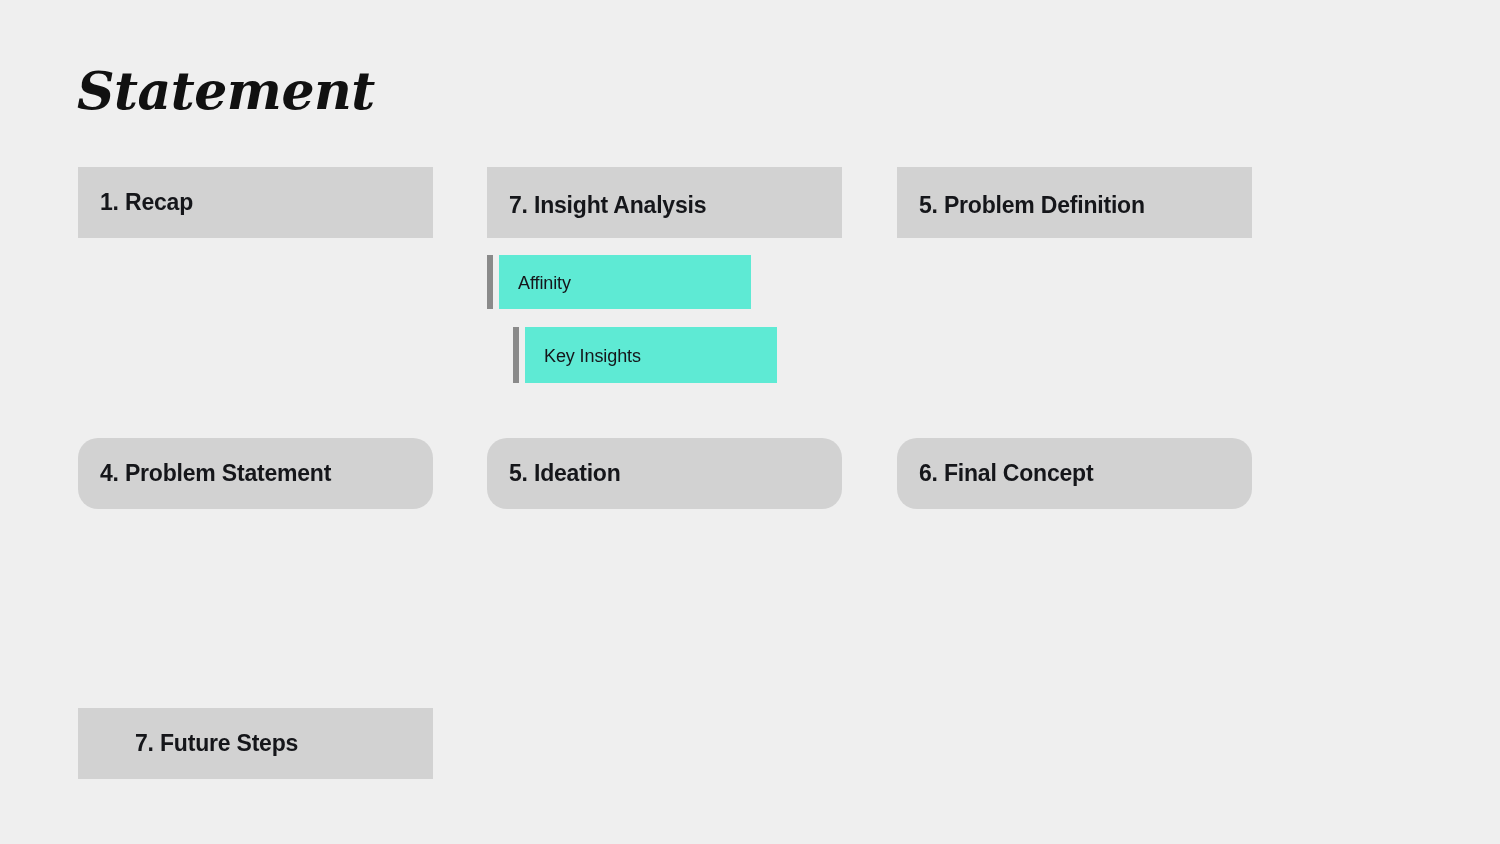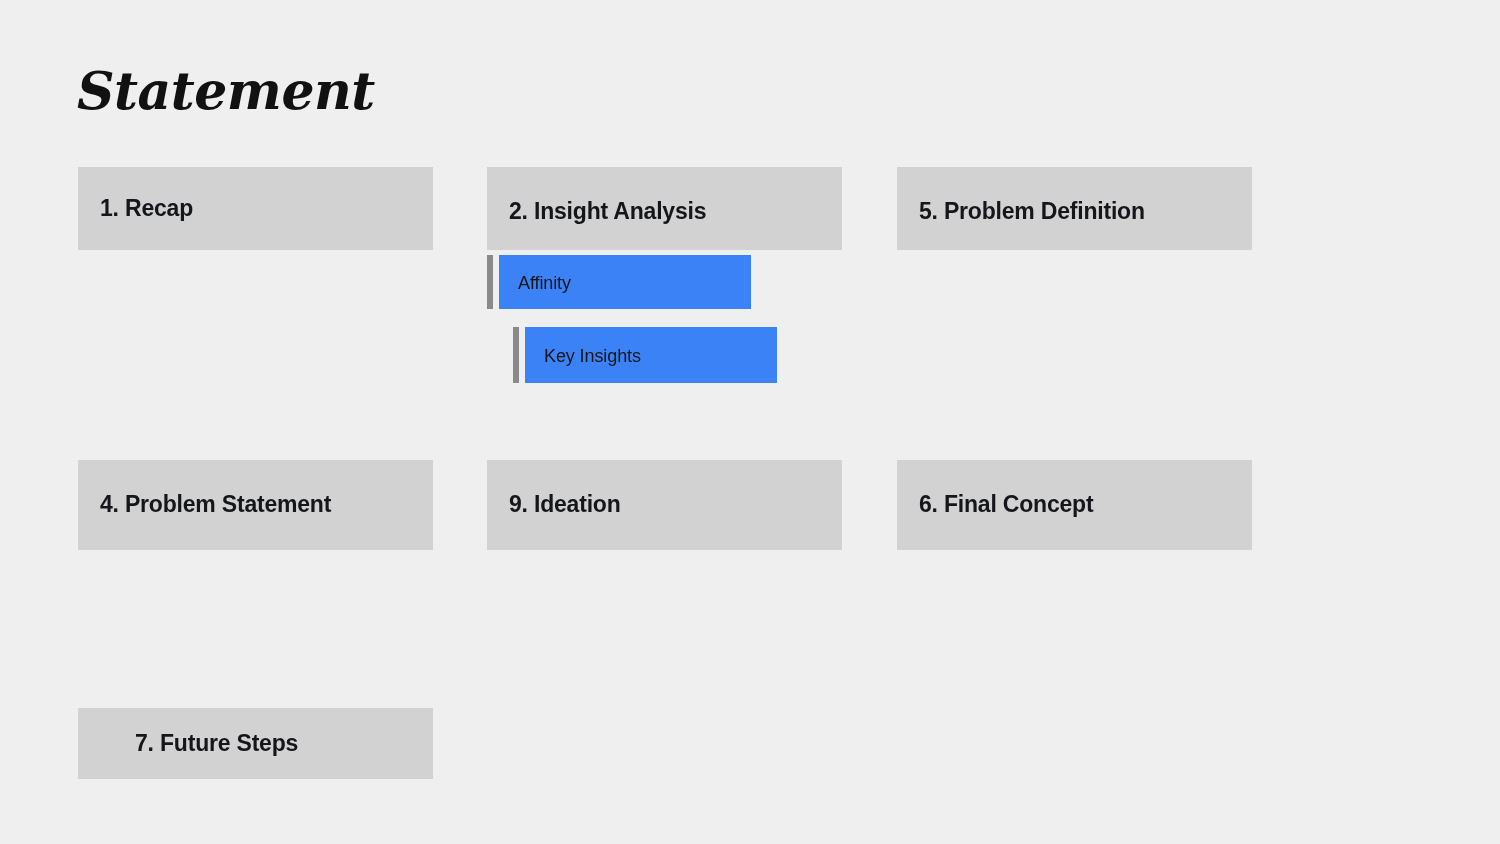--- a/index.html
+++ b/index.html
@@ -53,22 +53,22 @@
     color: #15161a;
     white-space: nowrap;
     padding-left: 22px;
   }
 
   
   .col1 { left: 78px;  width: 355px; }
   .col2 { left: 487px; width: 355px; }
   .col3 { left: 897px; width: 355px; }
 
-  .row1 { top: 167px; height: 83px; text-align: center; }
-  .row2 { top: 460px; height: 90px; }
+  .row1 { top: 167px; height: 71px; text-align: center; }
+  .row2 { top: 438px; height: 71px; border-radius: 20px; }
   .row3 { top: 708px; height: 71px; padding-left: 35px; }
 
   
   .nudge-up   .section-label { position: relative; top: -1px; }
   .nudge-down .section-label { position: relative; top: 2px; }
 
   
   .subitem {
     position: absolute;
     display: flex;
@@ -77,21 +77,21 @@
   .subitem-bar {
     width: 6px;
     background: #8a8a8a;
     flex: 0 0 6px;
   }
   .subitem-gap {
     width: 6px;
     flex: 0 0 6px;
   }
   .subitem-box {
-    background: #3b82f6;
+    background: #5eead4;
     flex: 1 1 auto;
     display: flex;
     align-items: center;
   }
   .subitem-label {
     font-family: "Liberation Sans", sans-serif;
     font-weight: 400;
     font-size: 18px;
     line-height: 22px;
     letter-spacing: -0.1px;
@@ -110,21 +110,21 @@
 
 <div class="slide">
 
   <div class="title">Statement</div>
 
   <div class="section-box col1 row1 nudge-up">
     <span class="section-label">1. Recap</span>
   </div>
 
   <div class="section-box col2 row1 nudge-down">
-    <span class="section-label">2. Insight Analysis</span>
+    <span class="section-label">7. Insight Analysis</span>
   </div>
 
   <div class="section-box col3 row1 nudge-down">
     <span class="section-label">5. Problem Definition</span>
   </div>
 
   <div class="subitem sub1">
     <div class="subitem-bar"></div>
     <div class="subitem-gap"></div>
     <div class="subitem-box">
@@ -138,21 +138,21 @@
     <div class="subitem-box">
       <span class="subitem-label">Key Insights</span>
     </div>
   </div>
 
   <div class="section-box col1 row2 nudge-up">
     <span class="section-label">4. Problem Statement</span>
   </div>
 
   <div class="section-box col2 row2 nudge-up">
-    <span class="section-label">9. Ideation</span>
+    <span class="section-label">5. Ideation</span>
   </div>
 
   <div class="section-box col3 row2 nudge-up">
     <span class="section-label">6. Final Concept</span>
   </div>
 
   <div class="section-box col1 row3 nudge-up">
     <span class="section-label">7. Future Steps</span>
   </div>
 

